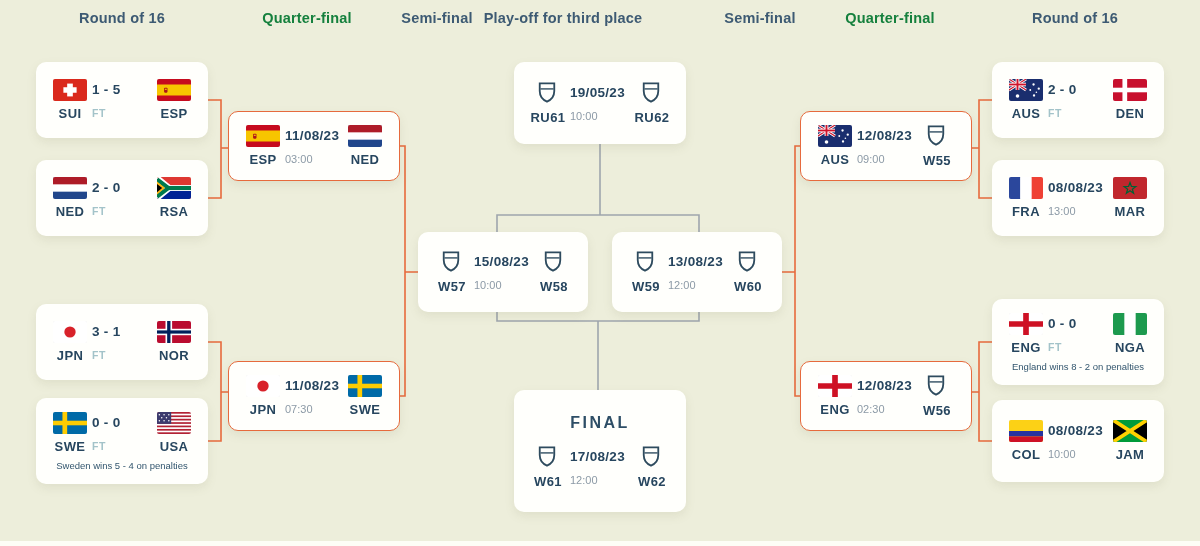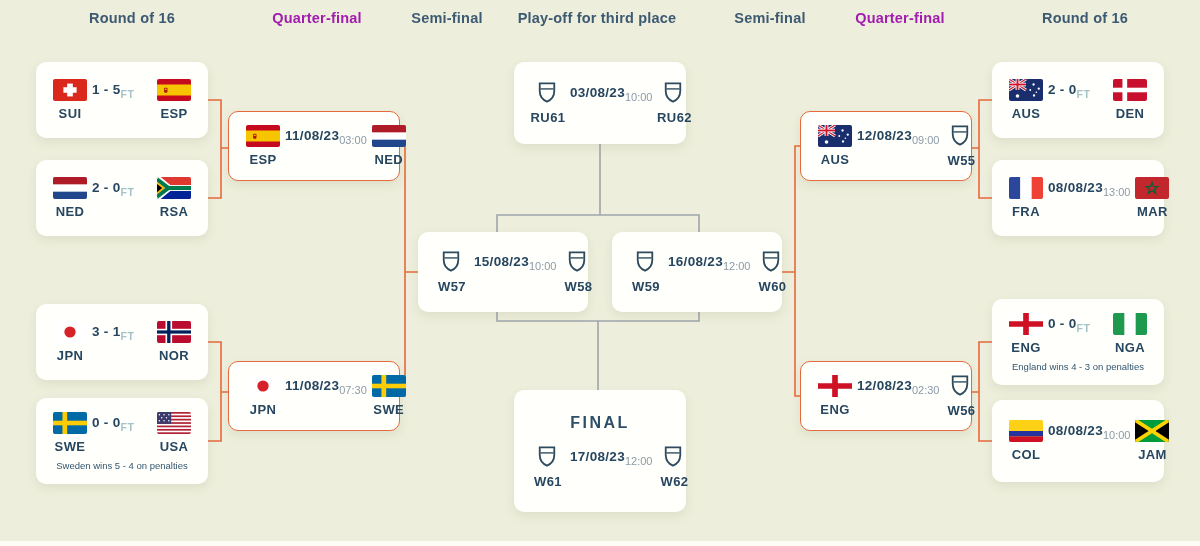--- a/index.html
+++ b/index.html
@@ -1,61 +1,61 @@
 <!DOCTYPE html>
 <html><head>
 <meta charset="utf-8">
 <style>
   html,body{margin:0;padding:0;}
   body{font-family:"Liberation Sans",sans-serif;}
   #app{position:relative;width:1200px;height:546px;background:#EDEEDB;overflow:hidden;}
 
   .stage{position:absolute;top:10px;transform:translateX(-50%);font-size:14.5px;font-weight:600;
-         color:#3D5A73;letter-spacing:.2px;white-space:nowrap;margin-left:10px;}
-  .stage.hl{color:#a21caf;}
+         color:#3D5A73;letter-spacing:.2px;white-space:nowrap;}
+  .stage.hl{color:#15803d;}
 
   #connectors{position:absolute;left:0;top:0;pointer-events:none;}
   #connectors path{fill:none;stroke-width:1.6;}
   #connectors path.orange{stroke:#E66A3D;}
   #connectors path.gray{stroke:#9EA5AD;}
 
   .card{position:absolute;background:#FFFFFC;border-radius:10px;box-sizing:border-box;
         box-shadow:0 4px 10px rgba(130,130,95,.13);
         display:flex;flex-direction:column;justify-content:center;align-items:center;
         padding:8px 12px;cursor:pointer;}
   .card.outlined{border:1.6px solid #E66A3D;}
 
   .row{display:flex;width:100%;align-items:flex-start;justify-content:space-between;}
   .team{display:flex;flex-direction:column;align-items:center;min-width:44px;}
   .flag{display:block;width:34px;height:22px;border-radius:2px;overflow:hidden;
         box-shadow:inset 0 0 0 1px rgba(60,60,40,.12);background:#fff;}
   .flag svg{display:block;}
   .flag.shield{width:22px;height:24px;box-shadow:none;background:transparent;border-radius:0;margin-top:-1px;}
   .code{margin-top:5px;font-size:13px;font-weight:700;color:#27465F;letter-spacing:.4px;}
 
-  .center{display:flex;flex-direction:row;align-items:flex-end;flex:1;}
+  .center{display:flex;flex-direction:column;align-items:flex-start;flex:1;}
   .ctop{font-size:13.5px;font-weight:700;color:#27465F;line-height:22px;letter-spacing:.3px;white-space:nowrap;}
   .cbot{margin-top:5px;font-size:11px;line-height:14px;}
   .cbot.ft{color:#A3C3C9;font-size:10.5px;font-weight:700;letter-spacing:.5px;}
   .cbot.time{color:#8C9AA6;}
 
   .note{margin-top:6px;font-size:9.5px;color:#33566E;white-space:nowrap;}
   .final-title{font-size:16px;font-weight:600;letter-spacing:2.5px;color:#2E4E66;margin-bottom:14px;}
 
   #bottom-strip{position:absolute;left:0;bottom:0;width:100%;height:5px;background:#FDFDF6;}
 </style>
 </head>
 <body>
 
 <div id="app">
   <div id="stages">
       <div class="stage" style="left: 122px;">Round of 16</div>
       <div class="stage hl" style="left: 307px;">Quarter-final</div>
       <div class="stage" style="left: 437px;">Semi-final</div>
-      <div class="stage" style="left: 587px;">Play-off for third place</div>
+      <div class="stage" style="left: 563px;">Play-off for third place</div>
       <div class="stage" style="left: 760px;">Semi-final</div>
       <div class="stage hl" style="left: 890px;">Quarter-final</div>
       <div class="stage" style="left: 1075px;">Round of 16</div>
     </div>
 
   <svg id="connectors" width="1200" height="546">
 
     <path class="orange" d="M208,100 H221 V198 H208 M221,148 H228"></path>
     <path class="orange" d="M208,342 H221 V441 H208 M221,392 H228"></path>
 
@@ -296,21 +296,21 @@
           <div class="team">
             <span class="flag shield">
               <svg viewBox="0 0 22 25" width="20" height="23" preserveAspectRatio="none">
                 <path d="M3,2.5 h16 v8.5 c0,7 -4.3,10 -8,11.5 c-3.7,-1.5 -8,-4.5 -8,-11.5 Z" fill="none" stroke="#2E4B5E" stroke-width="2"></path>
                 <line x1="3.8" y1="8.6" x2="18.2" y2="8.6" stroke="#2E4B5E" stroke-width="1.5"></line>
               </svg>
             </span>
             <div class="code">W59</div>
           </div>
           <div class="center">
-            <div class="ctop">16/08/23</div>
+            <div class="ctop">13/08/23</div>
             <div class="cbot time">12:00</div>
           </div>
           <div class="team">
             <span class="flag shield">
               <svg viewBox="0 0 22 25" width="20" height="23" preserveAspectRatio="none">
                 <path d="M3,2.5 h16 v8.5 c0,7 -4.3,10 -8,11.5 c-3.7,-1.5 -8,-4.5 -8,-11.5 Z" fill="none" stroke="#2E4B5E" stroke-width="2"></path>
                 <line x1="3.8" y1="8.6" x2="18.2" y2="8.6" stroke="#2E4B5E" stroke-width="1.5"></line>
               </svg>
             </span>
             <div class="code">W60</div>
@@ -322,21 +322,21 @@
           <div class="team">
             <span class="flag shield">
               <svg viewBox="0 0 22 25" width="20" height="23" preserveAspectRatio="none">
                 <path d="M3,2.5 h16 v8.5 c0,7 -4.3,10 -8,11.5 c-3.7,-1.5 -8,-4.5 -8,-11.5 Z" fill="none" stroke="#2E4B5E" stroke-width="2"></path>
                 <line x1="3.8" y1="8.6" x2="18.2" y2="8.6" stroke="#2E4B5E" stroke-width="1.5"></line>
               </svg>
             </span>
             <div class="code">RU61</div>
           </div>
           <div class="center">
-            <div class="ctop">03/08/23</div>
+            <div class="ctop">19/05/23</div>
             <div class="cbot time">10:00</div>
           </div>
           <div class="team">
             <span class="flag shield">
               <svg viewBox="0 0 22 25" width="20" height="23" preserveAspectRatio="none">
                 <path d="M3,2.5 h16 v8.5 c0,7 -4.3,10 -8,11.5 c-3.7,-1.5 -8,-4.5 -8,-11.5 Z" fill="none" stroke="#2E4B5E" stroke-width="2"></path>
                 <line x1="3.8" y1="8.6" x2="18.2" y2="8.6" stroke="#2E4B5E" stroke-width="1.5"></line>
               </svg>
             </span>
             <div class="code">RU62</div>
@@ -523,21 +523,21 @@
             <span class="flag">
               <svg viewBox="0 0 36 24" width="34" height="22" preserveAspectRatio="none">
                 <rect width="36" height="24" fill="#fff"></rect>
                 <rect width="12" height="24" fill="#1D9A4E"></rect>
                 <rect x="24" width="12" height="24" fill="#1D9A4E"></rect>
               </svg>
             </span>
             <div class="code">NGA</div>
           </div>
         </div>
-        <div class="note">England wins 4 - 3 on penalties</div>
+        <div class="note">England wins 8 - 2 on penalties</div>
       </div>
       <div class="card" style="left: 992px; top: 400px; width: 172px; height: 82px;">
         <div class="row">
           <div class="team">
             <span class="flag">
               <svg viewBox="0 0 36 24" width="34" height="22" preserveAspectRatio="none">
                 <rect width="36" height="24" fill="#FCD116"></rect>
                 <rect y="12" width="36" height="6" fill="#26339F"></rect>
                 <rect y="18" width="36" height="6" fill="#CE1126"></rect>
               </svg>

